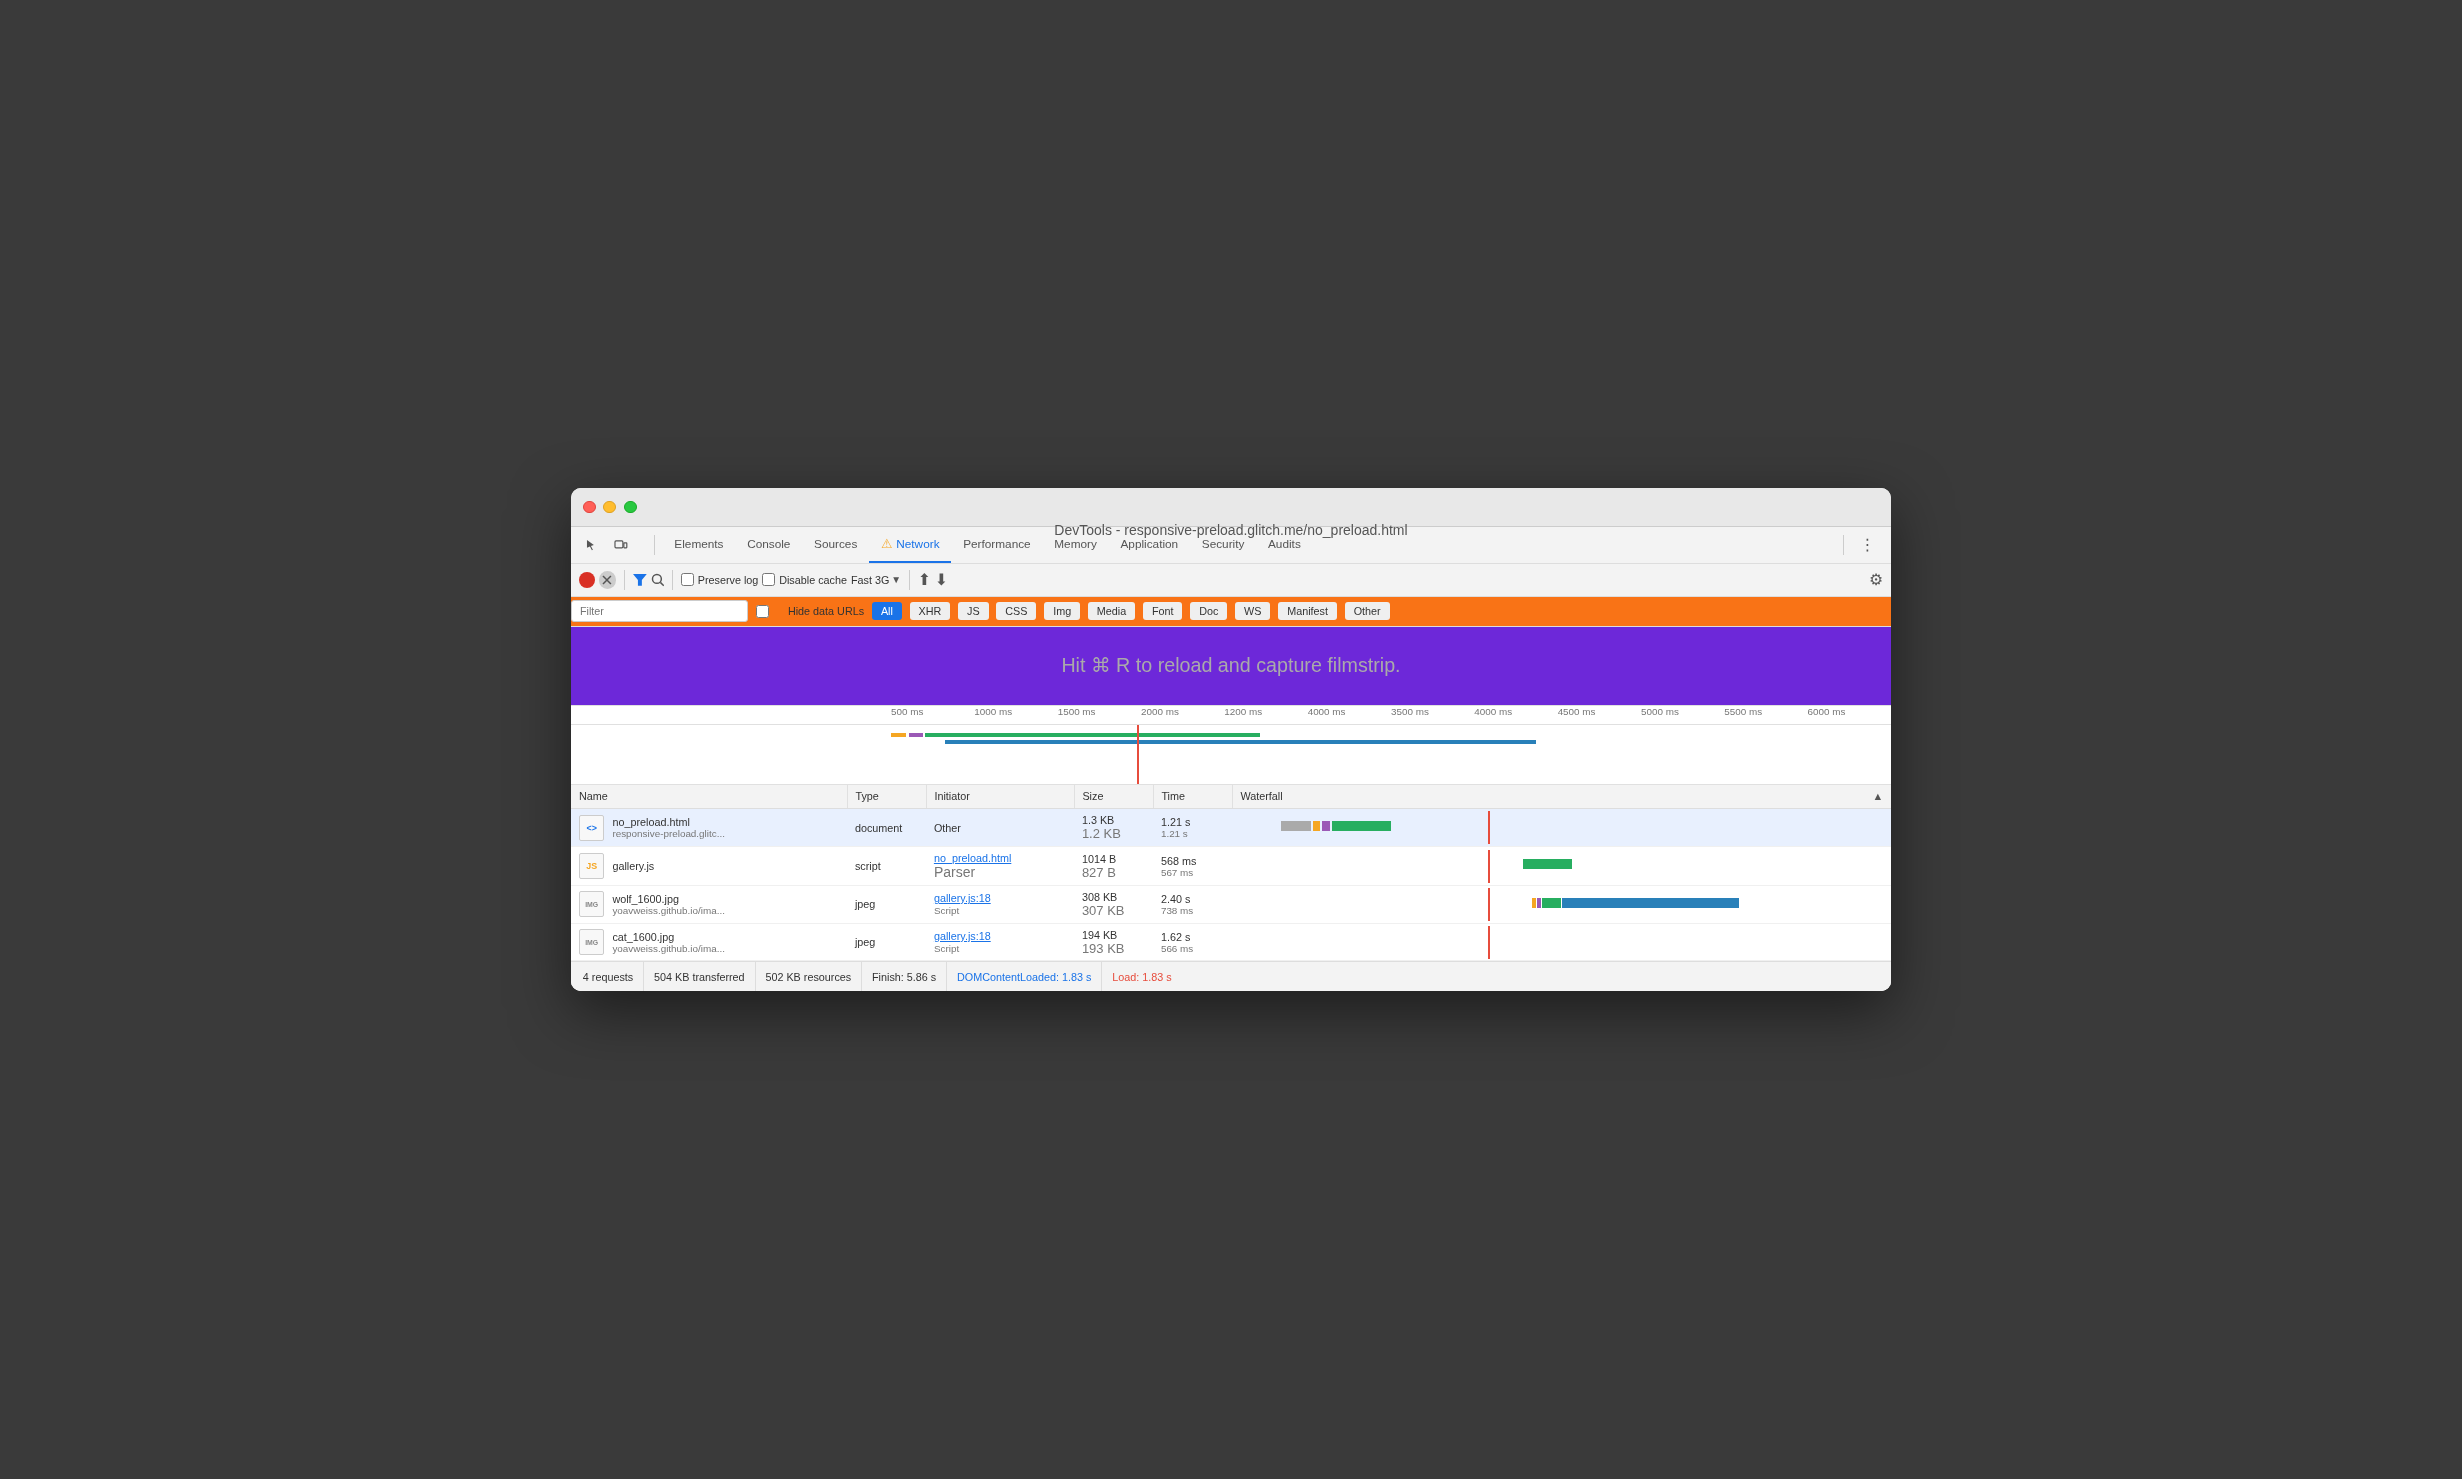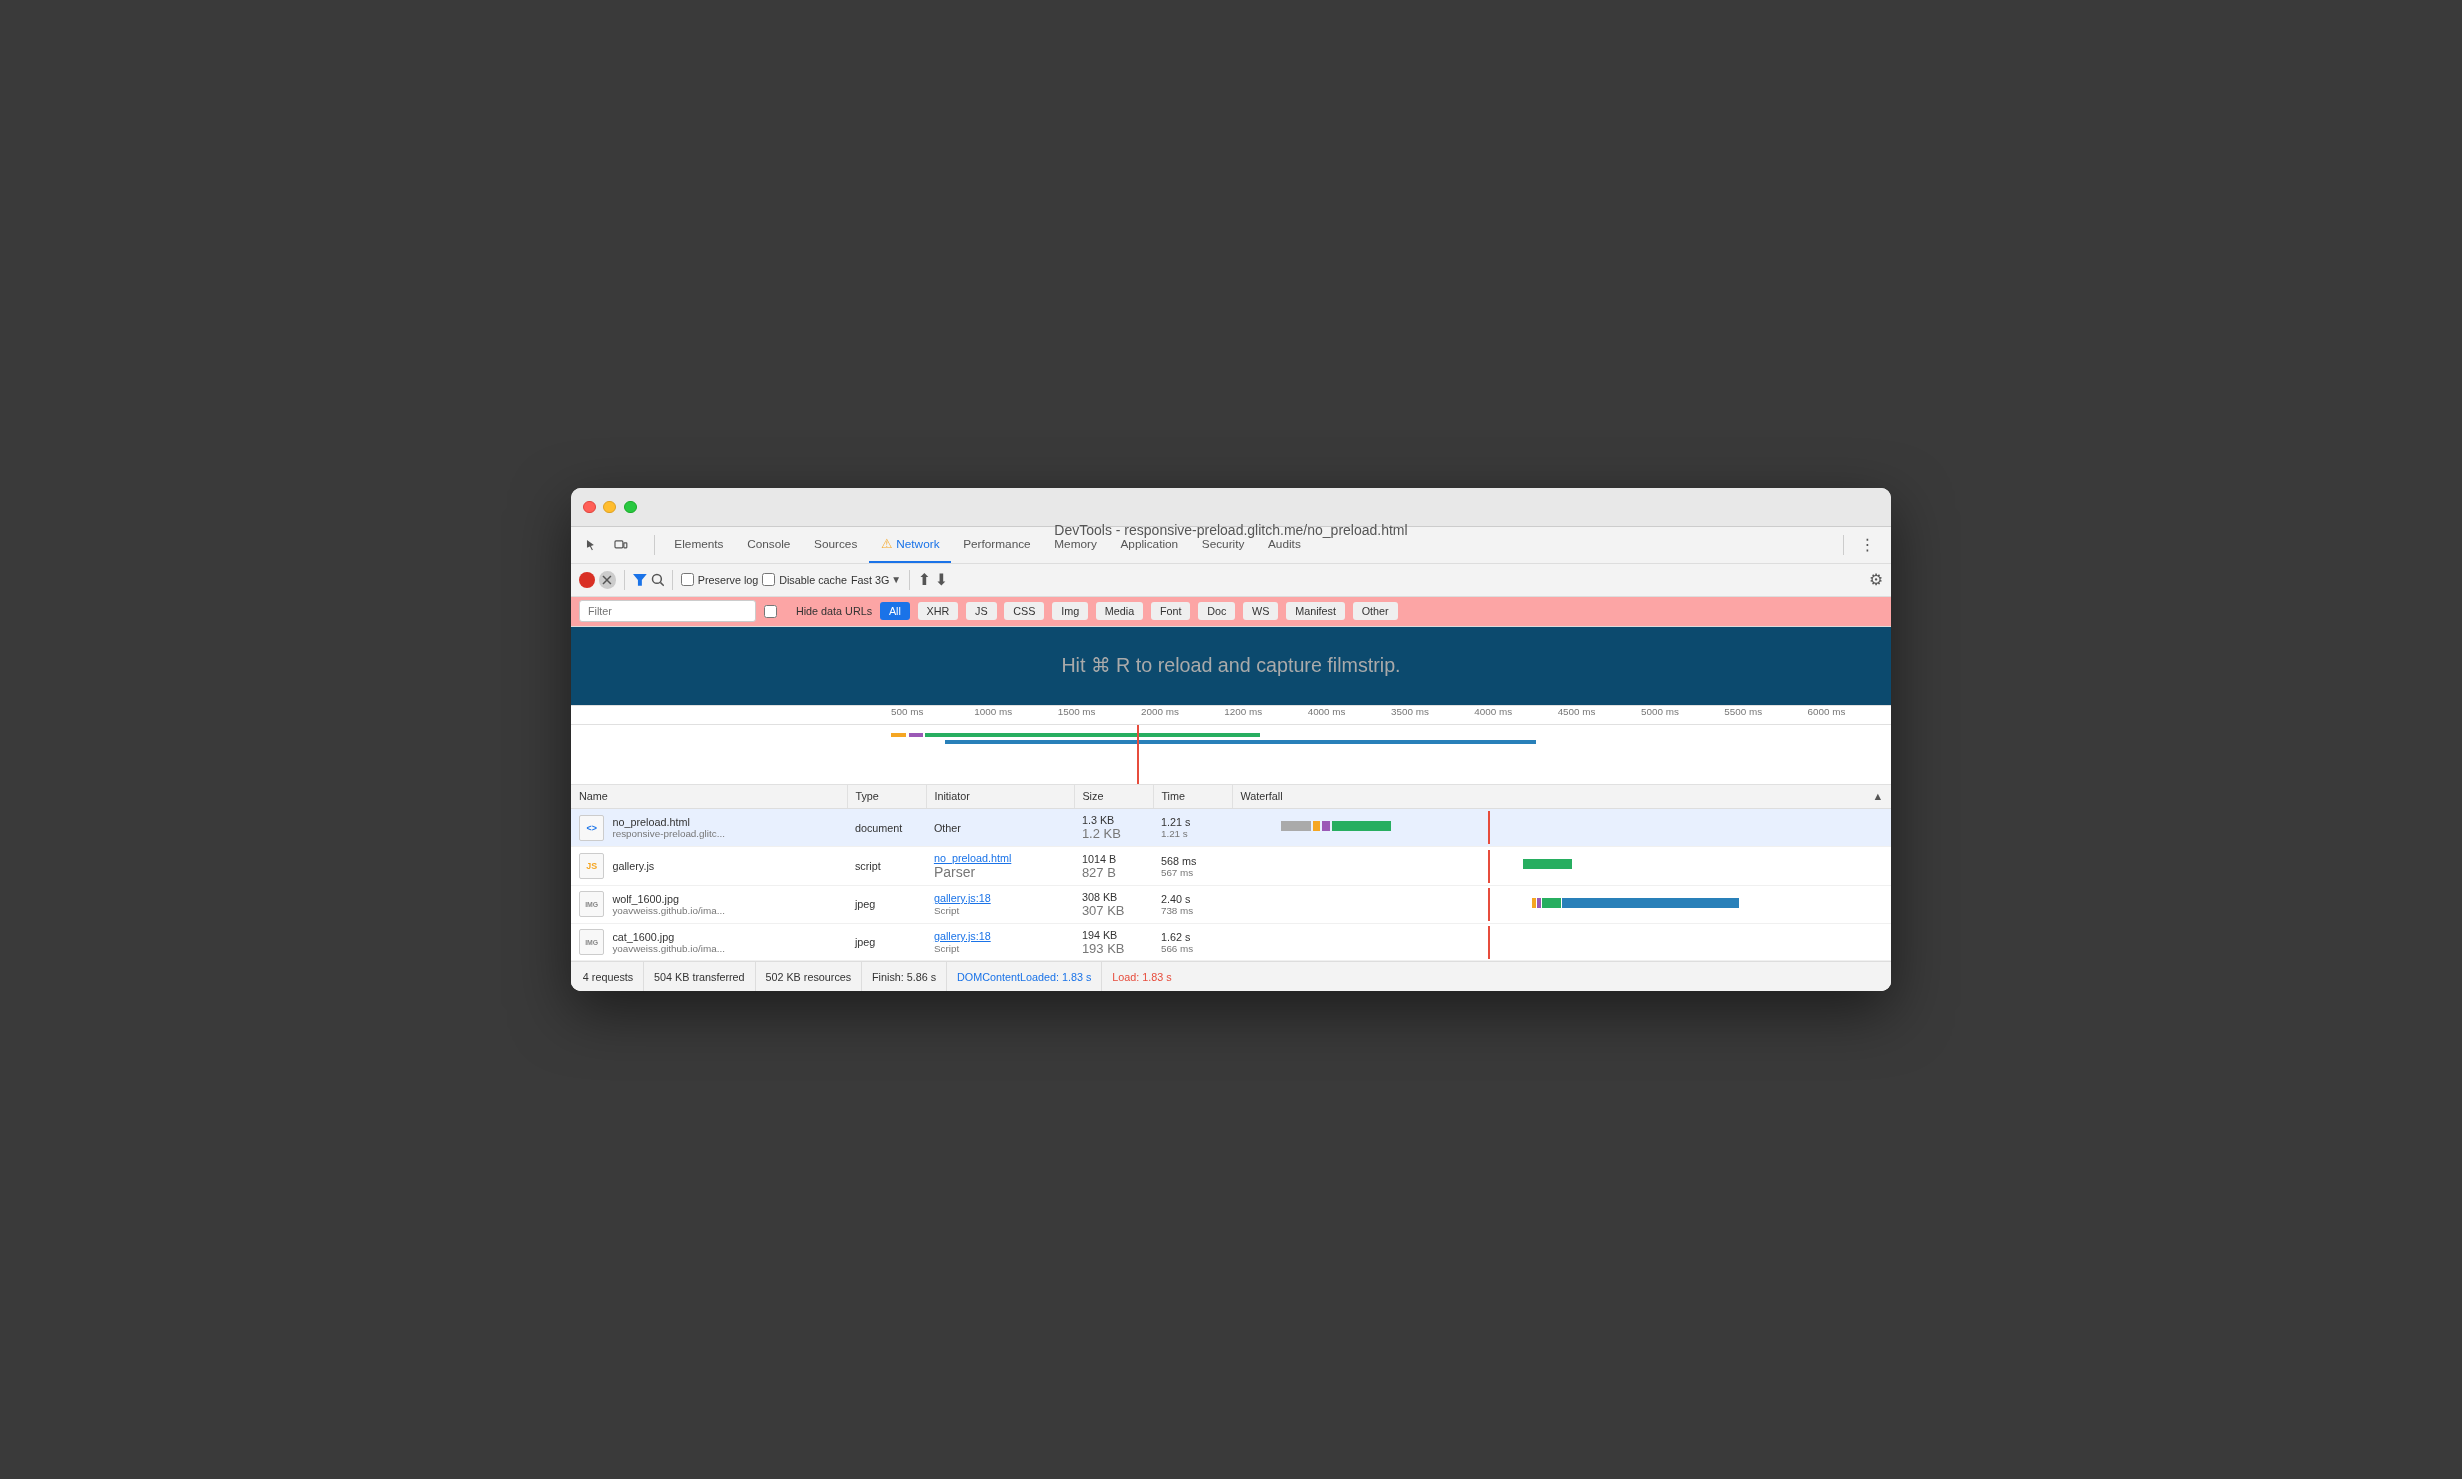--- a/index.html
+++ b/index.html
@@ -133,24 +133,24 @@
       font-size: 10.8px;
       color: #333;
       cursor: pointer;
       white-space: nowrap;
     }
     .checkbox-label input { cursor: pointer; }
     
     .filter-bar {
       display: flex;
       align-items: center;
-      background: #fca5a5;
+      background: #f97316;
       border-bottom: 1px solid #ddd;
       height: 29.6px;
-      padding: 0 8px;
+      padding: 0 0;
       gap: 7.9px;
     }
     .filter-input {
       border: 1px solid #ccc;
       border-radius: 3px;
       padding: 2px 7.9px;
       font-size: 10.8px;
       width: 177px;
       height: 21.7px;
       color: #777;
@@ -170,21 +170,21 @@
       cursor: pointer;
       border: 1px solid transparent;
       color: #333;
     }
     .filter-btn.active {
       background: #1a73e8;
       color: white;
     }
     
     .filmstrip-area {
-      background: #0c4a6e;
+      background: #6d28d9;
       height: 79px;
       display: flex;
       align-items: center;
       justify-content: center;
       border-bottom: 1px solid #e0e0e0;
     }
     .filmstrip-hint {
       font-size: 19.7px;
       color: #aaa;
     }

